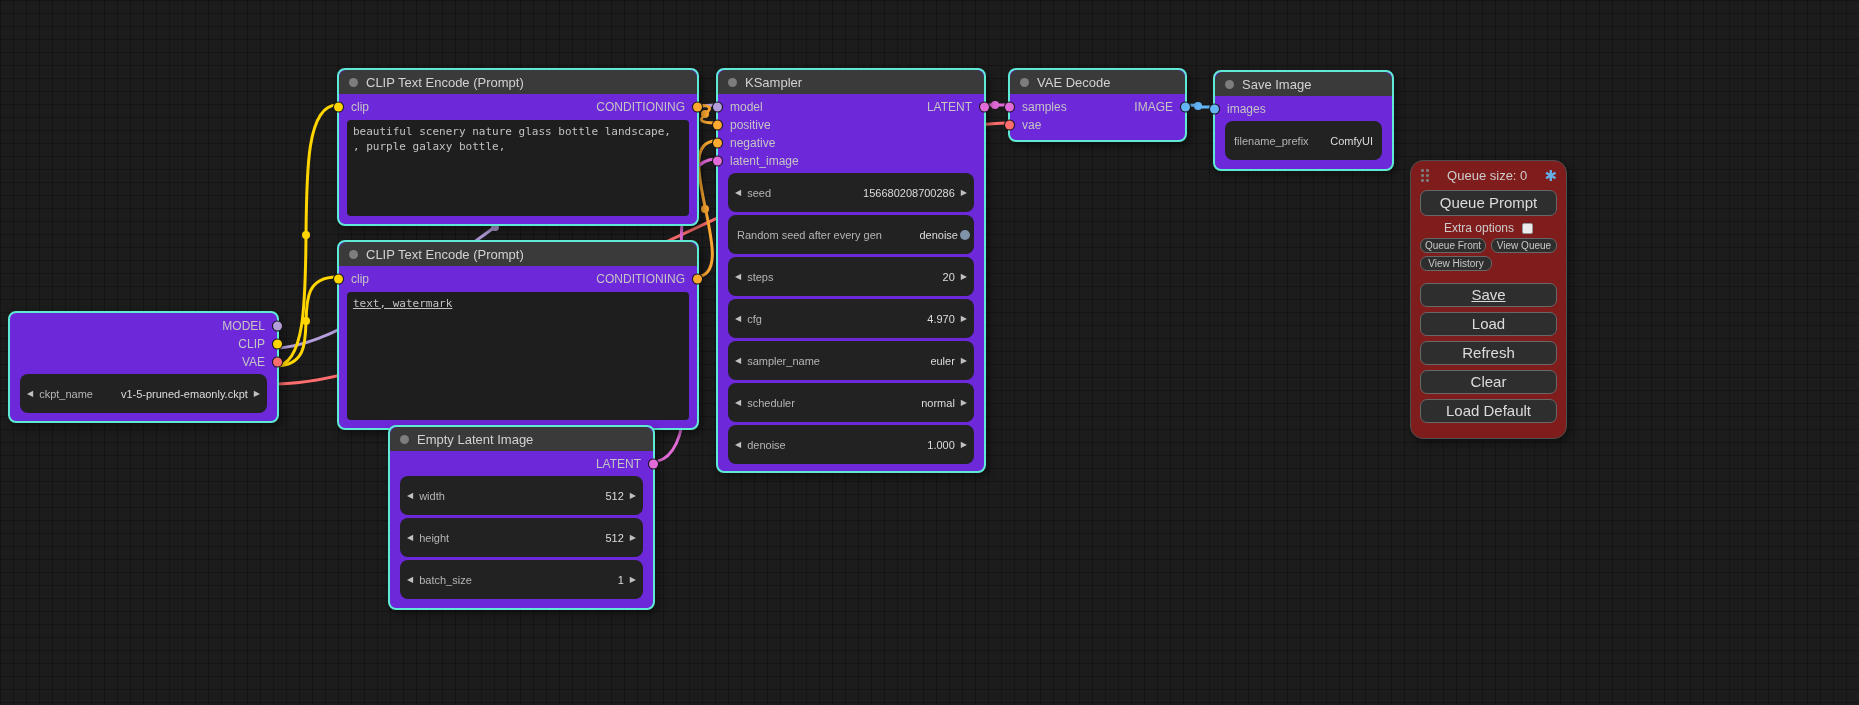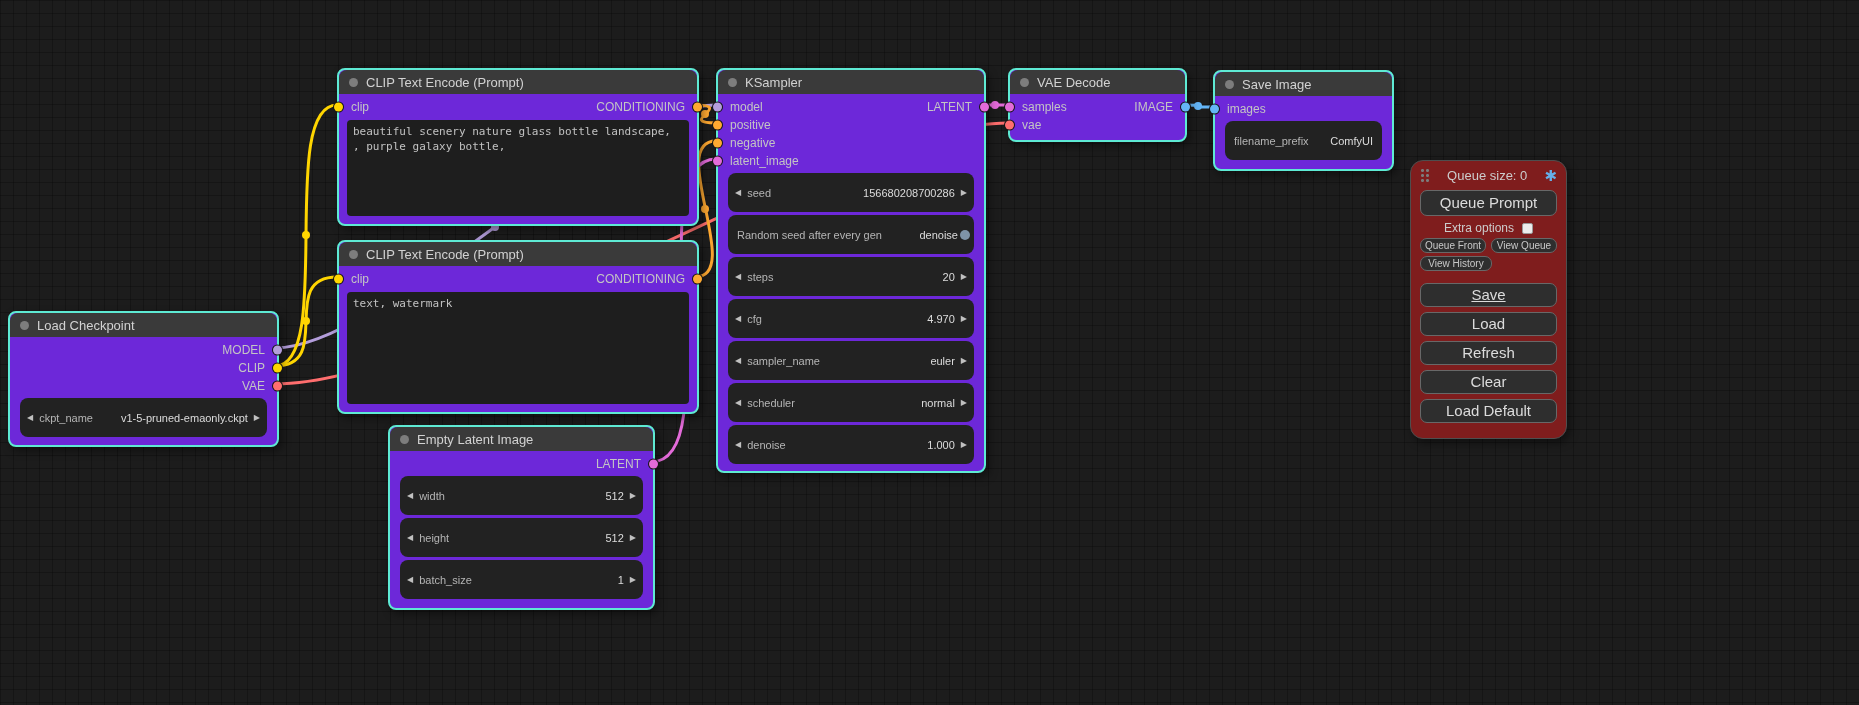--- a/index.html
+++ b/index.html
@@ -119,24 +119,20 @@
   <circle cx="306" cy="321" r="4" fill="#FFD500"></circle>
   <circle cx="641" cy="253" r="4" fill="#FF6E6E"></circle>
   <circle cx="705" cy="114" r="4" fill="#FFA931"></circle>
   <circle cx="705" cy="209" r="4" fill="#FFA931"></circle>
   <circle cx="683" cy="310" r="4" fill="#E36BD9"></circle>
   <circle cx="995" cy="105" r="4" fill="#E36BD9"></circle>
   <circle cx="1198" cy="106" r="4" fill="#64B5F6"></circle>
 </svg>
 
 <div class="node" style="left:8px;top:311px;width:267px;">
-  <div class="node-title">
-    <span class="tdot"></span>
-    <span>Load Checkpoint</span>
-  </div>
   <div class="slots">
     <div class="slot-row">
       <span class="r">MODEL</span>
       <span class="port out" style="background: rgb(179, 157, 219);"></span>
     </div>
     <div class="slot-row">
       <span class="r">CLIP</span>
       <span class="port out" style="background: rgb(255, 213, 0);"></span>
     </div>
     <div class="slot-row">
@@ -175,21 +171,21 @@
     <span>CLIP Text Encode (Prompt)</span>
   </div>
   <div class="slots">
     <div class="slot-row">
       <span>clip</span>
       <span class="r">CONDITIONING</span>
       <span class="port in" style="background: rgb(255, 213, 0);"></span>
       <span class="port out" style="background: rgb(255, 169, 49);"></span>
     </div>
   </div>
-  <textarea class="prompt-text" style="height: 112px;" spellcheck="false">text, watermark</textarea>
+  <textarea class="prompt-text" style="height: 128px; text-decoration: underline;" spellcheck="false">text, watermark</textarea>
 </div>
 
 <div class="node" style="left:388px;top:425px;width:263px;">
   <div class="node-title">
     <span class="tdot"></span>
     <span>Empty Latent Image</span>
   </div>
   <div class="slots">
     <div class="slot-row">
       <span class="r">LATENT</span>

